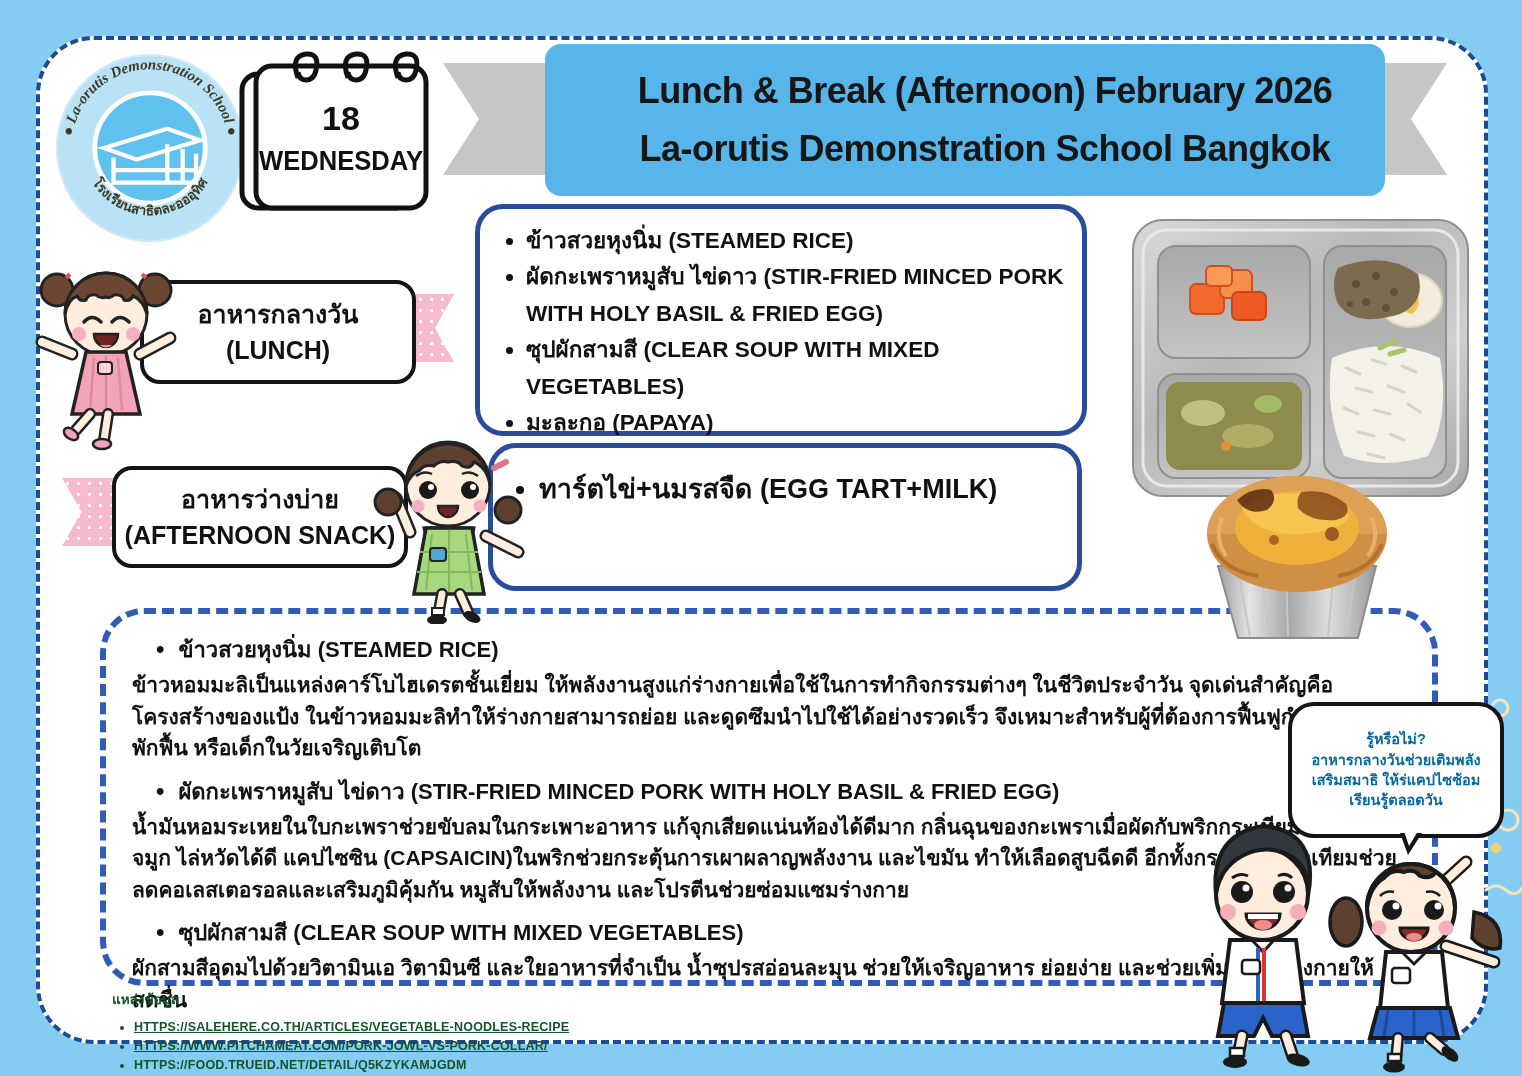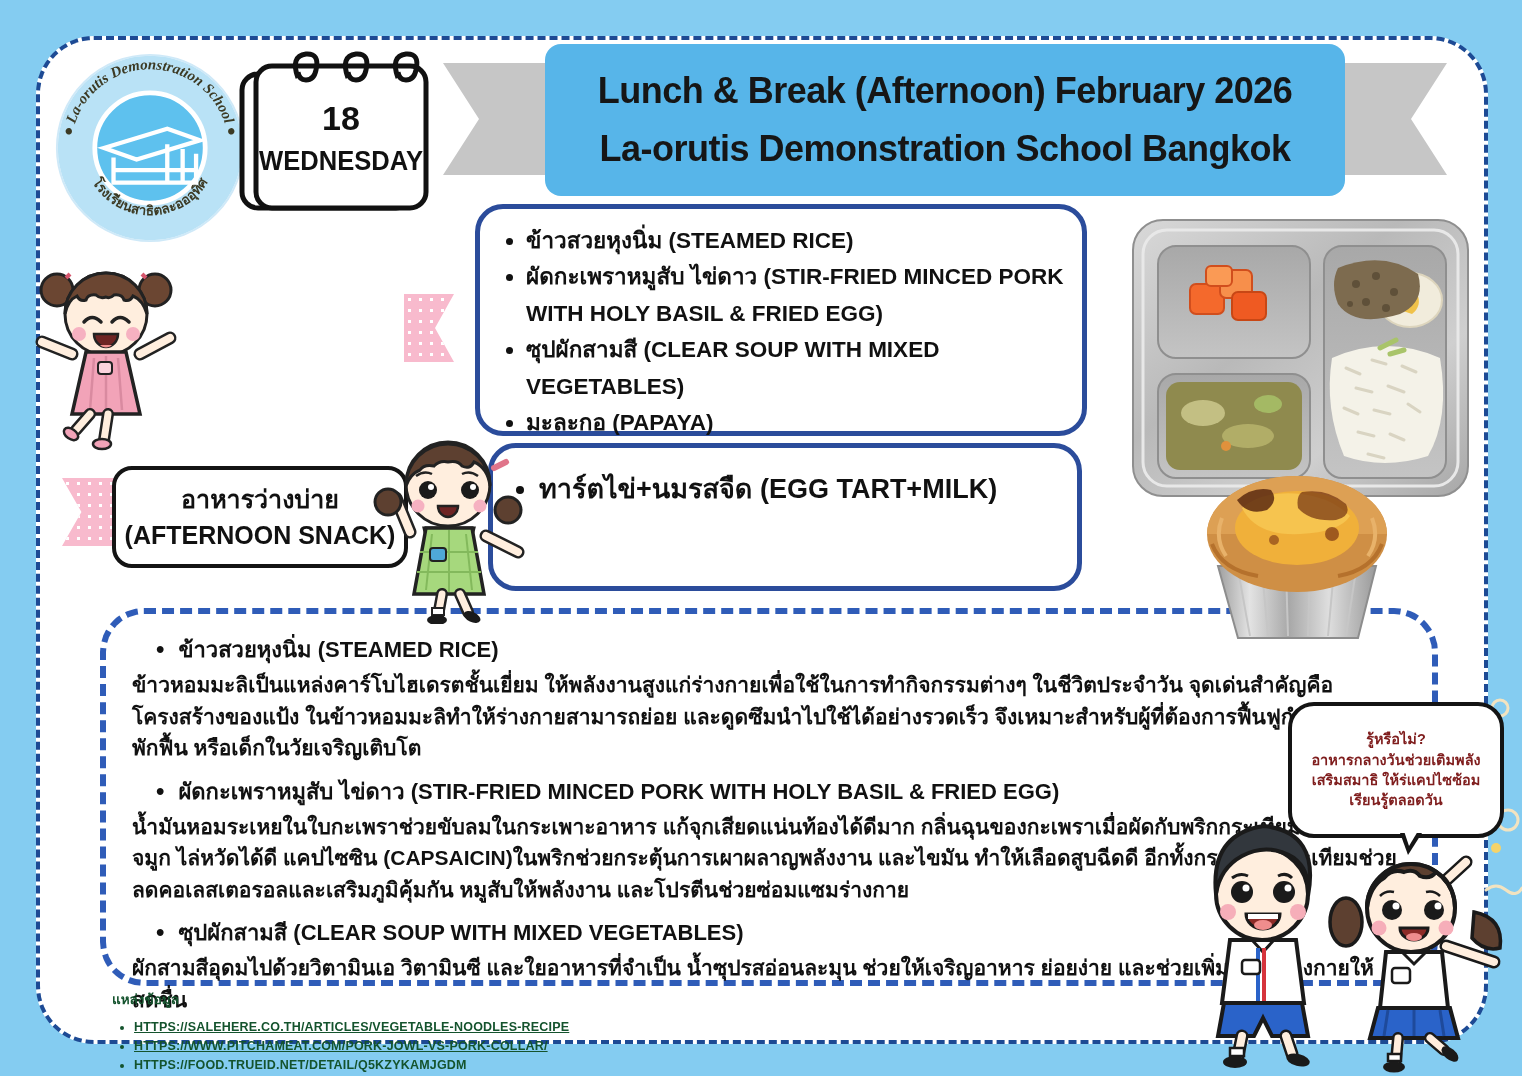--- a/index.html
+++ b/index.html
@@ -7,21 +7,21 @@
        font-family:"Liberation Sans","DejaVu Sans",sans-serif;}
   #canvas{position:relative;width:1522px;height:1076px;background:#84ccf1;}
   .abs{position:absolute;}
   
   .card{left:36px;top:36px;width:1444px;height:1000px;background:#ffffff;
         border:4px dashed #1d4a94;border-radius:58px;}
   
   .ribbon-gray{left:440px;top:60px;width:1010px;height:118px;}
   
   .banner{left:545px;top:44px;width:800px;height:152px;background:#57b5e9;border-radius:16px;
-          display:flex;flex-direction:column;justify-content:center;align-items:center;}
+          display:flex;flex-direction:column;justify-content:center;align-items:center;padding-left:40px;}
   .banner div{font-size:36px;font-weight:700;color:#161616;letter-spacing:-0.5px;line-height:1.6;}
   
   .calendar{left:236px;top:48px;width:196px;height:172px;}
   
   .logo{left:54px;top:52px;width:192px;height:192px;}
   
   .label-box{background:#fff;border:4px solid #141414;border-radius:20px;
              display:flex;flex-direction:column;justify-content:center;align-items:center;}
   .label-box div{font-size:25px;font-weight:700;color:#111;line-height:1.45;}
   .lunch-label{left:140px;top:280px;width:268px;height:96px;}
@@ -48,21 +48,21 @@
   .info-p{font-size:21px;font-weight:700;color:#111;line-height:1.5;margin:0 0 10px 0;}
   
   .sources{left:112px;top:988px;width:600px;color:#14532d;}
   .sources .src-title{font-size:13.5px;font-weight:700;}
   .sources ul{margin:8px 0 0 0;padding-left:22px;}
   .sources li{font-size:12.5px;font-weight:700;letter-spacing:.2px;line-height:1.5;}
   .sources li.u{text-decoration:underline;}
   
   .bubble{left:1288px;top:702px;width:208px;height:128px;background:#fff;border:4px solid #141414;
           border-radius:26px;display:flex;flex-direction:column;justify-content:center;align-items:center;z-index:6;}
-  .bubble div{font-size:14.5px;font-weight:700;color:#7f1d1d;line-height:1.4;}
+  .bubble div{font-size:14.5px;font-weight:700;color:#0369a1;line-height:1.4;}
   .bubble::after{content:"";position:absolute;left:108px;bottom:-21px;width:0;height:0;
      border-left:8px solid transparent;border-right:14px solid transparent;border-top:22px solid #141414;}
   .bubble::before{content:"";position:absolute;left:112px;bottom:-12px;width:0;height:0;z-index:1;
      border-left:5px solid transparent;border-right:9px solid transparent;border-top:15px solid #fff;}
   .photo{z-index:5;}
   .deco{z-index:2;}
 </style>
 </head>
 <body>
 
@@ -107,20 +107,24 @@
     <g fill="#ffffff" stroke="#111" stroke-width="5">
       <path d="M62,30 q-8,-22 8,-24 q14,-1 10,16 q-2,10 -10,10 q-7,0 -8,-8" fill="none"></path>
       <path d="M112,30 q-8,-22 8,-24 q14,-1 10,16 q-2,10 -10,10 q-7,0 -8,-8" fill="none"></path>
       <path d="M162,30 q-8,-22 8,-24 q14,-1 10,16 q-2,10 -10,10 q-7,0 -8,-8" fill="none"></path>
     </g>
     <text x="105" y="82" text-anchor="middle" font-size="34" font-weight="700" fill="#111">18</text>
     <text x="105" y="122" text-anchor="middle" font-size="27" font-weight="700" fill="#111" textLength="164" lengthAdjust="spacingAndGlyphs">WEDNESDAY</text>
   </svg>
 
   <div class="abs pink-tail tail-right"></div>
+  <div class="abs label-box lunch-label">
+    <div>อาหารกลางวัน</div>
+    <div>(LUNCH)</div>
+  </div>
 
   <svg class="abs" style="left:30px;top:250px;width:152px;height:202px;" viewBox="0 0 152 202">
     <g stroke="#222" stroke-width="3">
       <circle cx="27" cy="40" r="16" fill="#6b4632"></circle>
       <circle cx="125" cy="40" r="16" fill="#6b4632"></circle>
       <line x1="36" y1="28" x2="40" y2="24" stroke="#d6566d" stroke-width="4"></line>
       <line x1="116" y1="28" x2="112" y2="24" stroke="#d6566d" stroke-width="4"></line>
     </g>
     <path d="M110,104 L140,88 M42,104 L12,92" stroke="#222" stroke-width="13" stroke-linecap="round"></path>
     <path d="M110,104 L140,88 M42,104 L12,92" stroke="#ffeede" stroke-width="8" stroke-linecap="round"></path>

